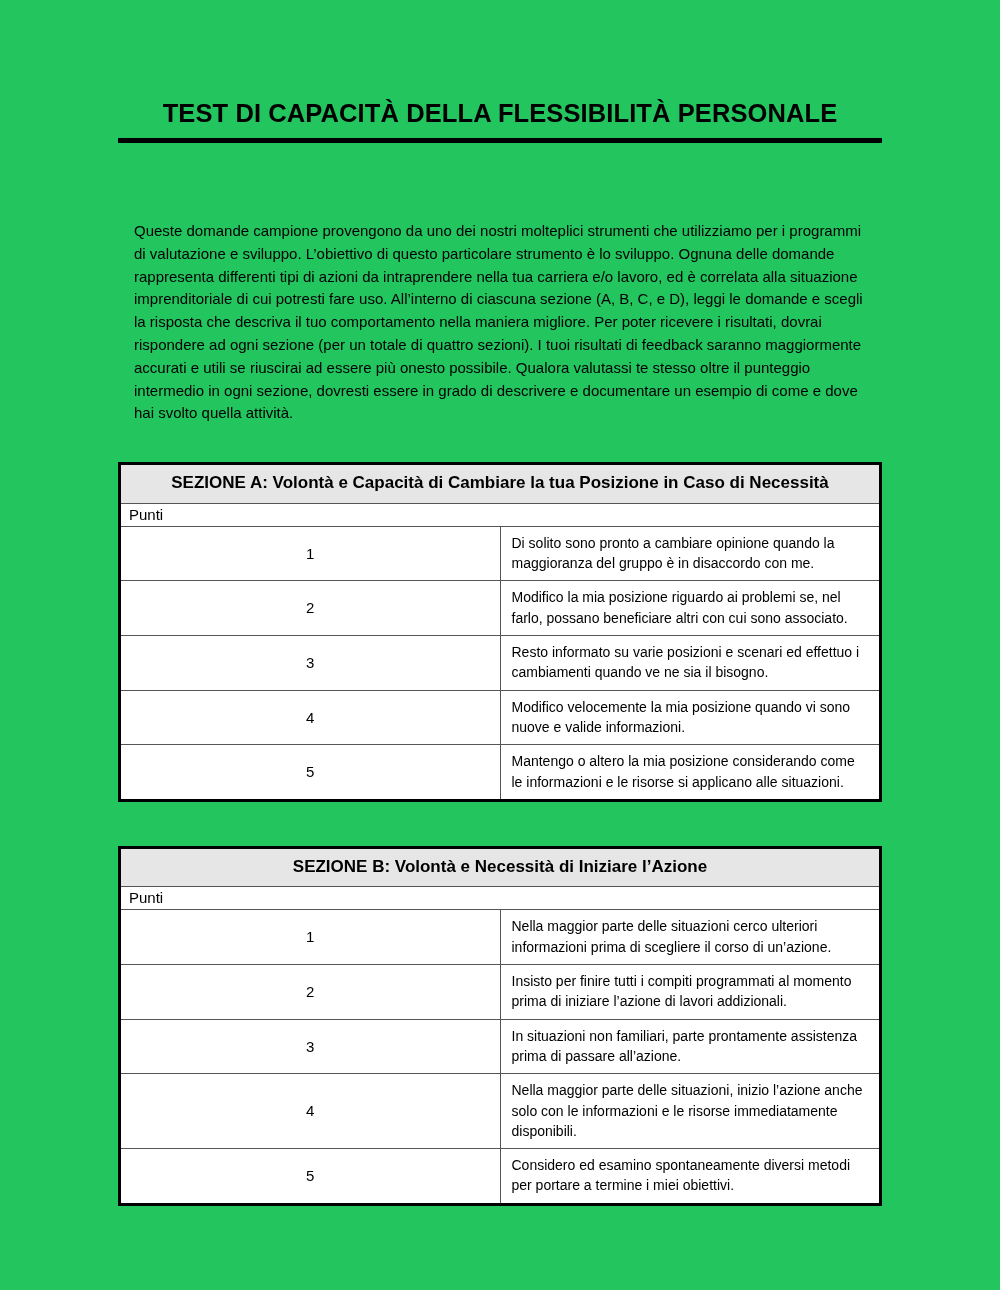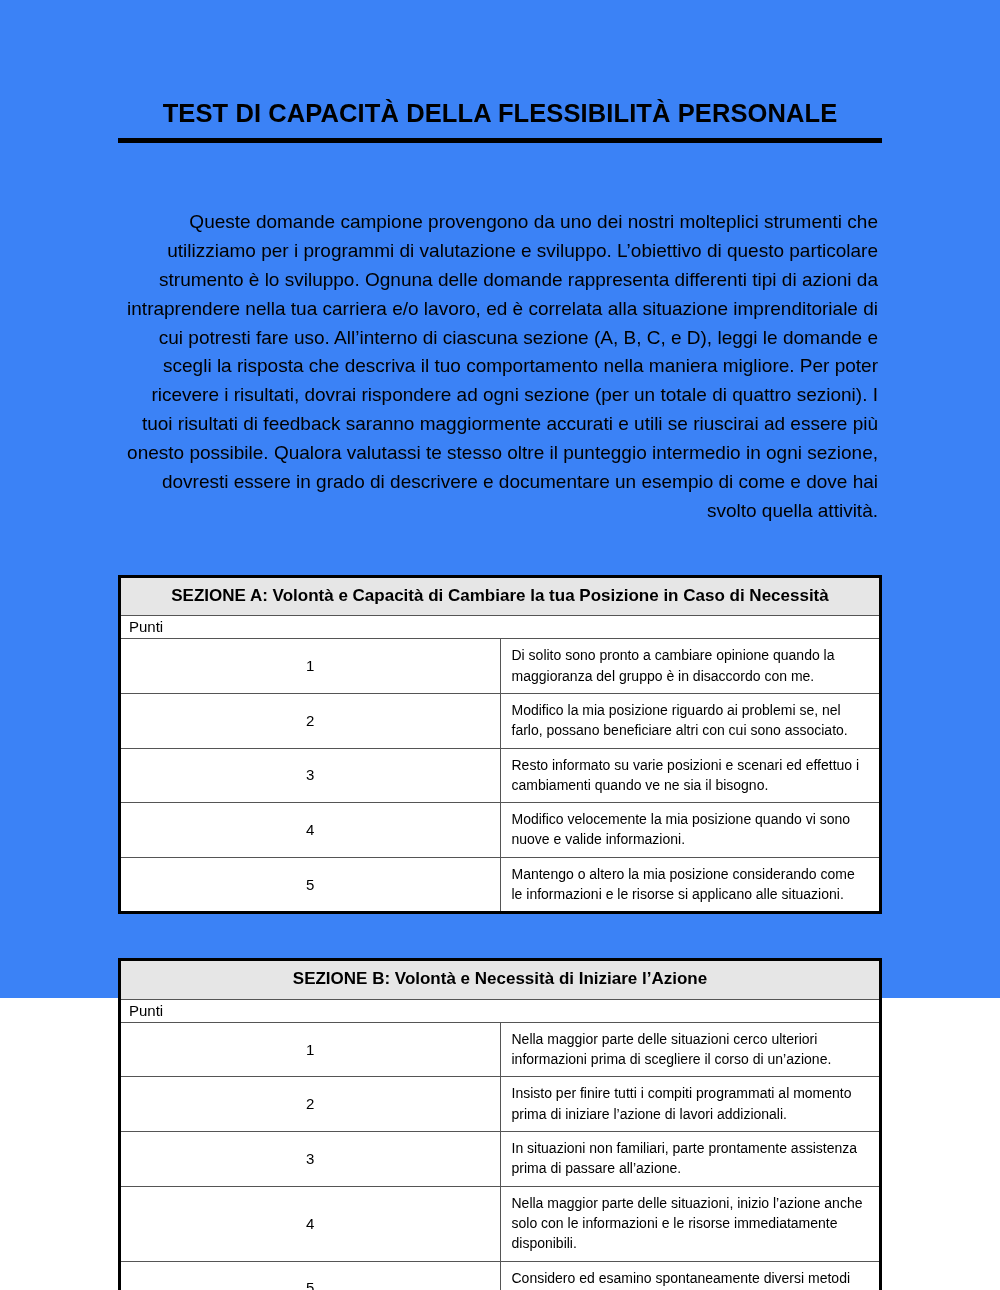--- a/index.html
+++ b/index.html
@@ -11,22 +11,22 @@
     width: 1000px;
     height: 1290px;
     font-family: "Liberation Sans", sans-serif;
     color: #000000;
     overflow: hidden;
   }
 
   .page {
     position: relative;
     width: 1000px;
-    height: 998px;
-    background: #3b82f6;
+    height: 1290px;
+    background: #22c55e;
     box-sizing: border-box;
     padding: 0 118px;
   }
 
   
   .title-block {
     padding-top: 98px;
   }
   .doc-title {
     font-size: 25.5px;
@@ -47,44 +47,44 @@
   .intro {
     padding-top: 39px;
   }
   .intro-heading {
     font-size: 14.5px;
     font-weight: bold;
     margin: 0;
     line-height: 1.35;
   }
   .intro-body {
-    font-size: 19px;
+    font-size: 15px;
     line-height: 1.52;
-    margin: 4px;
+    margin: 16px;
     padding-top: 22px;
-    text-align: right;
+    text-align: left;
   }
   .score-note {
     font-size: 14.5px;
     font-weight: bold;
     margin: 0;
     padding-top: 22px;
     line-height: 1.35;
   }
 
   
   .section-table {
     border: 3px solid #000000;
     border-collapse: collapse;
     width: 100%;
     table-layout: fixed;
     background: #ffffff;
     margin-top: 44px;
   }
-  .section-table.first { margin-top: 49px; }
+  .section-table.first { margin-top: 37px; }
 
   .section-table td {
     border: 0;
     vertical-align: top;
     padding: 0;
   }
 
   .sec-header-cell {
     background: #e6e6e6;
     text-align: center;

